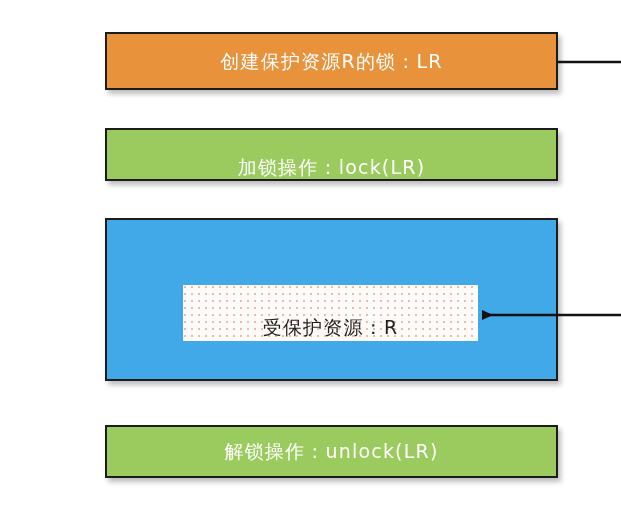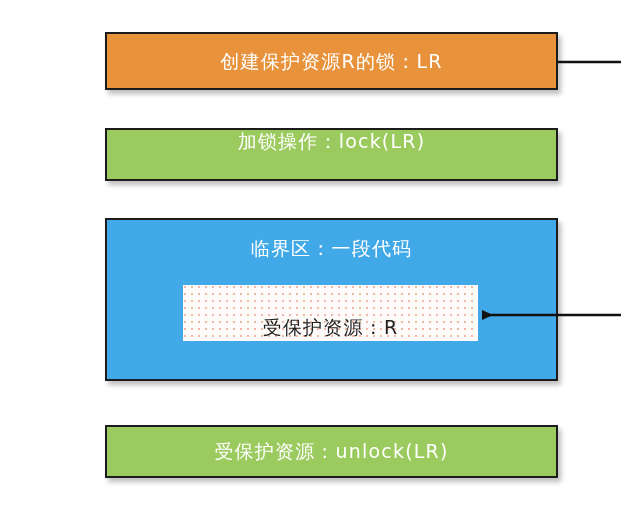--- a/index.html
+++ b/index.html
@@ -54,21 +54,21 @@
     left: 60px;  top: 32px;
     width: 453px; height: 58px;
     background: #e8923c;
     align-items: center;
   }
 
   #node-lock-op {
     left: 60px;  top: 128px;
     width: 453px; height: 53px;
     background: #9bcb5e;
-    align-items: flex-start;
+    align-items: flex-end;
   }
 
   #node-critical-section {
     left: 60px;  top: 218px;
     width: 453px; height: 163px;
     background: #41a9e8;
     align-items: flex-start;
   }
   #node-critical-section .node-label {
     margin-top: 17px;
@@ -125,29 +125,28 @@
 
   <div class="node" id="node-create-lock" style="left: 60px; top: 32px; width: 453px; height: 58px; background: rgb(232, 146, 60); border-color: rgb(28, 28, 28);">
     <span class="node-label" style="color: rgb(255, 255, 255);">创建保护资源R的锁：LR</span>
   </div>
 
   <div class="node" id="node-lock-op" style="left: 60px; top: 128px; width: 453px; height: 53px; background: rgb(155, 203, 94); border-color: rgb(28, 28, 28);">
     <span class="node-label" style="color: rgb(255, 255, 255);">加锁操作：lock(LR)</span>
   </div>
 
   <div class="node" id="node-critical-section" style="left: 60px; top: 218px; width: 453px; height: 163px; background: rgb(65, 169, 232); border-color: rgb(28, 28, 28);">
-    <span class="node-label" style="color: rgb(255, 255, 255);">临界区：一段代码</span>
 
     <div id="node-protected-resource" style="left: 76px; top: 65px; width: 295px; height: 56px; background-color: rgb(253, 251, 250); background-image: radial-gradient(circle at 1px 1px, rgb(240, 185, 166) 1.1px, transparent 1.2px); align-items: flex-end;">
       <span class="inner-label" style="color: rgb(31, 31, 31);">受保护资源：R</span>
     </div>
   </div>
 
   <div class="node" id="node-unlock-op" style="left: 60px; top: 425px; width: 453px; height: 53px; background: rgb(155, 203, 94); border-color: rgb(28, 28, 28);">
-    <span class="node-label" style="color: rgb(255, 255, 255);">受保护资源：unlock(LR)</span>
+    <span class="node-label" style="color: rgb(255, 255, 255);">解锁操作：unlock(LR)</span>
   </div>
 
   <svg id="connector-layer" viewBox="0 0 621 511">
     <defs>
       <marker id="arrow-left" markerWidth="12" markerHeight="10" refX="11" refY="5" orient="auto-start-reverse" markerUnits="userSpaceOnUse">
         <path d="M 11 0 L 11 10 L 0 5 z" fill="#121212"></path>
       </marker>
     </defs>
     <path id="connector-lock-to-resource" d="M 513 62 L 580 62 L 580 315 L 437 315" fill="none" stroke="#121212" stroke-width="2.4" stroke-linejoin="miter" stroke-linecap="butt" marker-end="url(#arrow-left)"></path>
   </svg>

